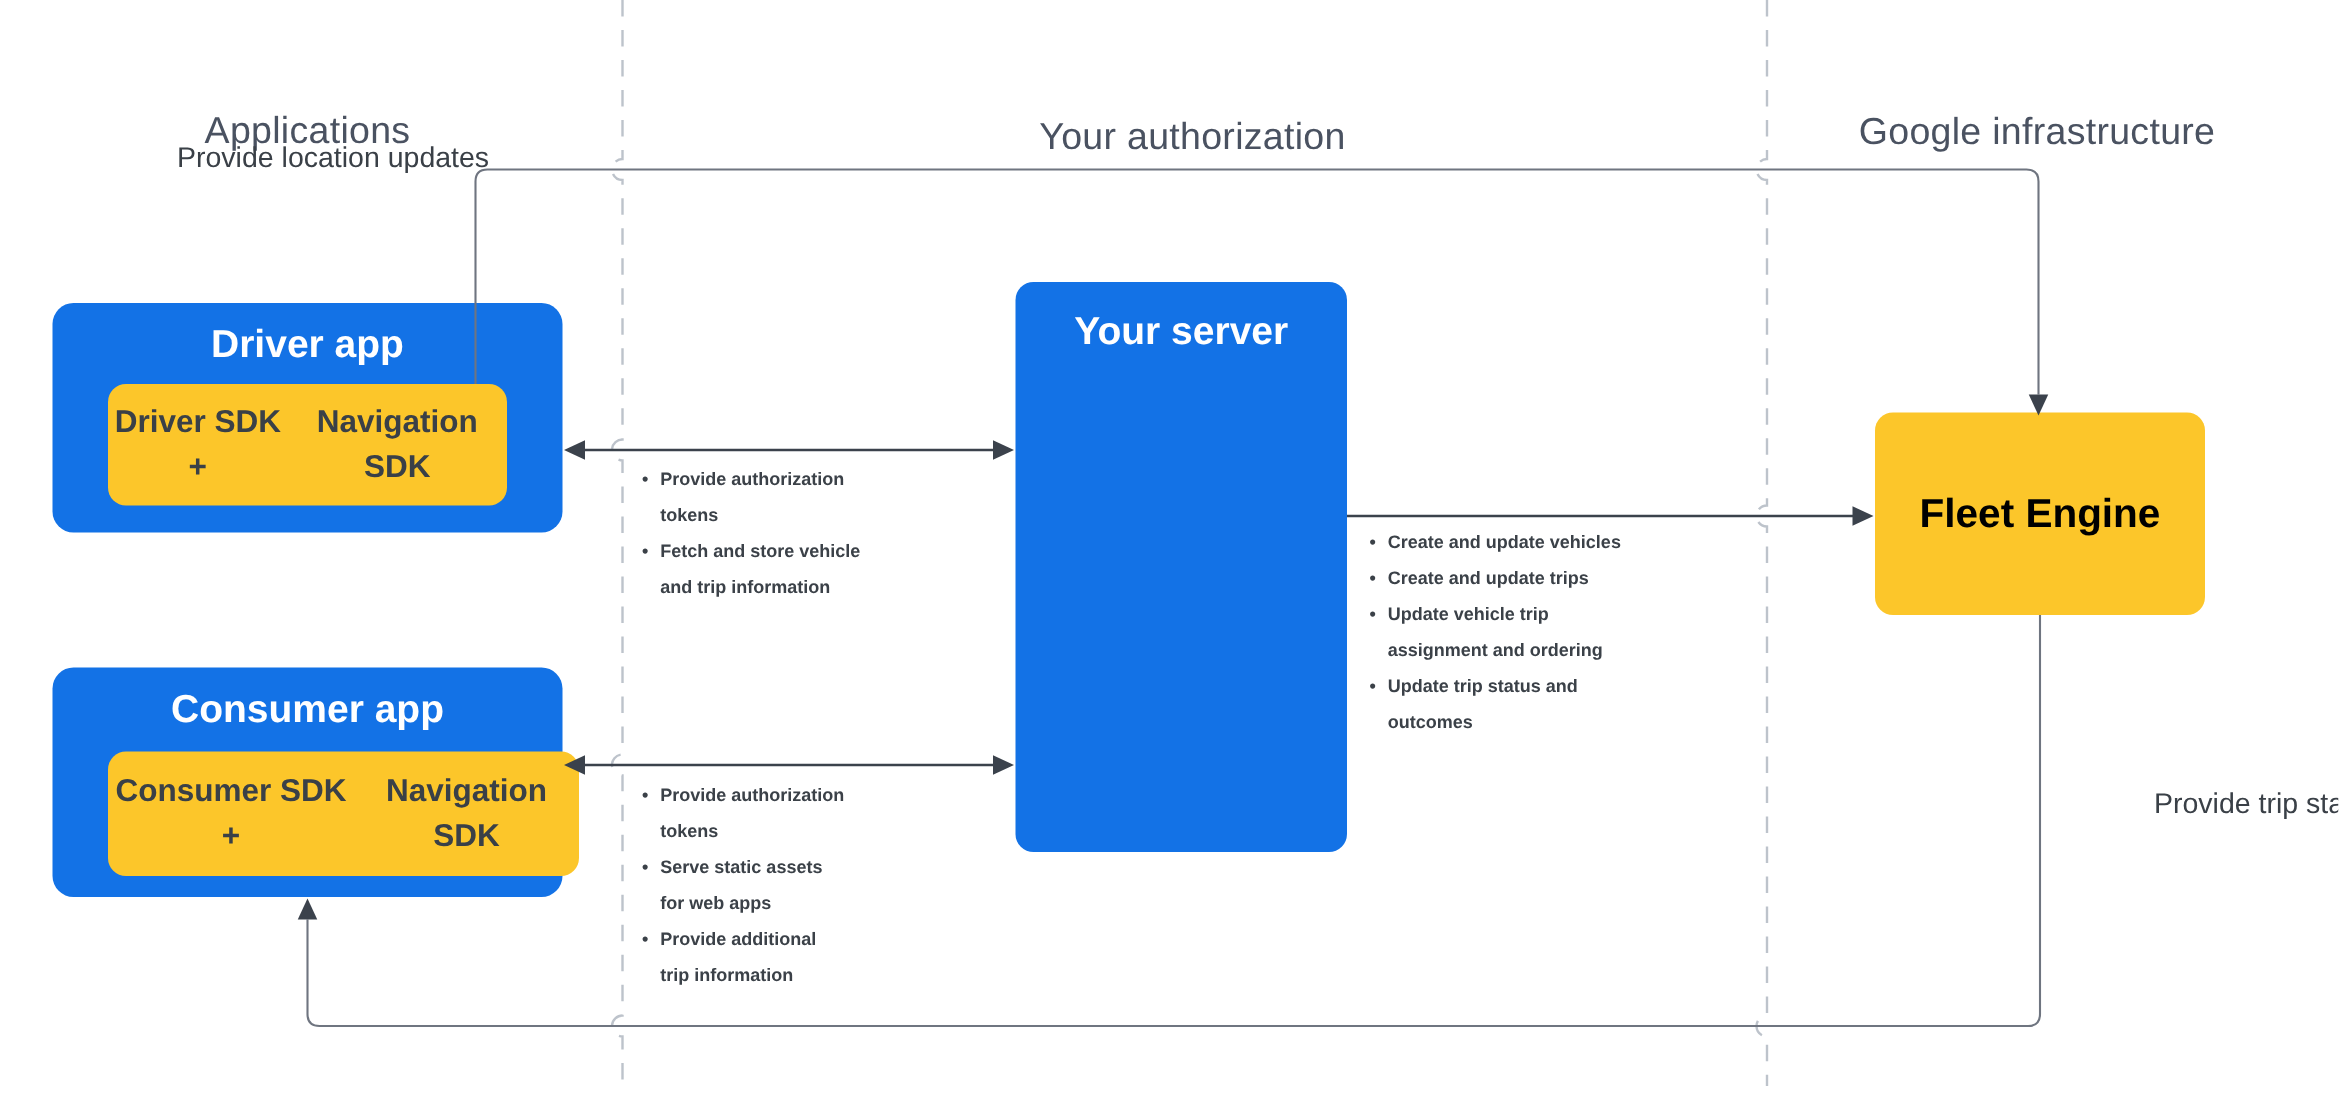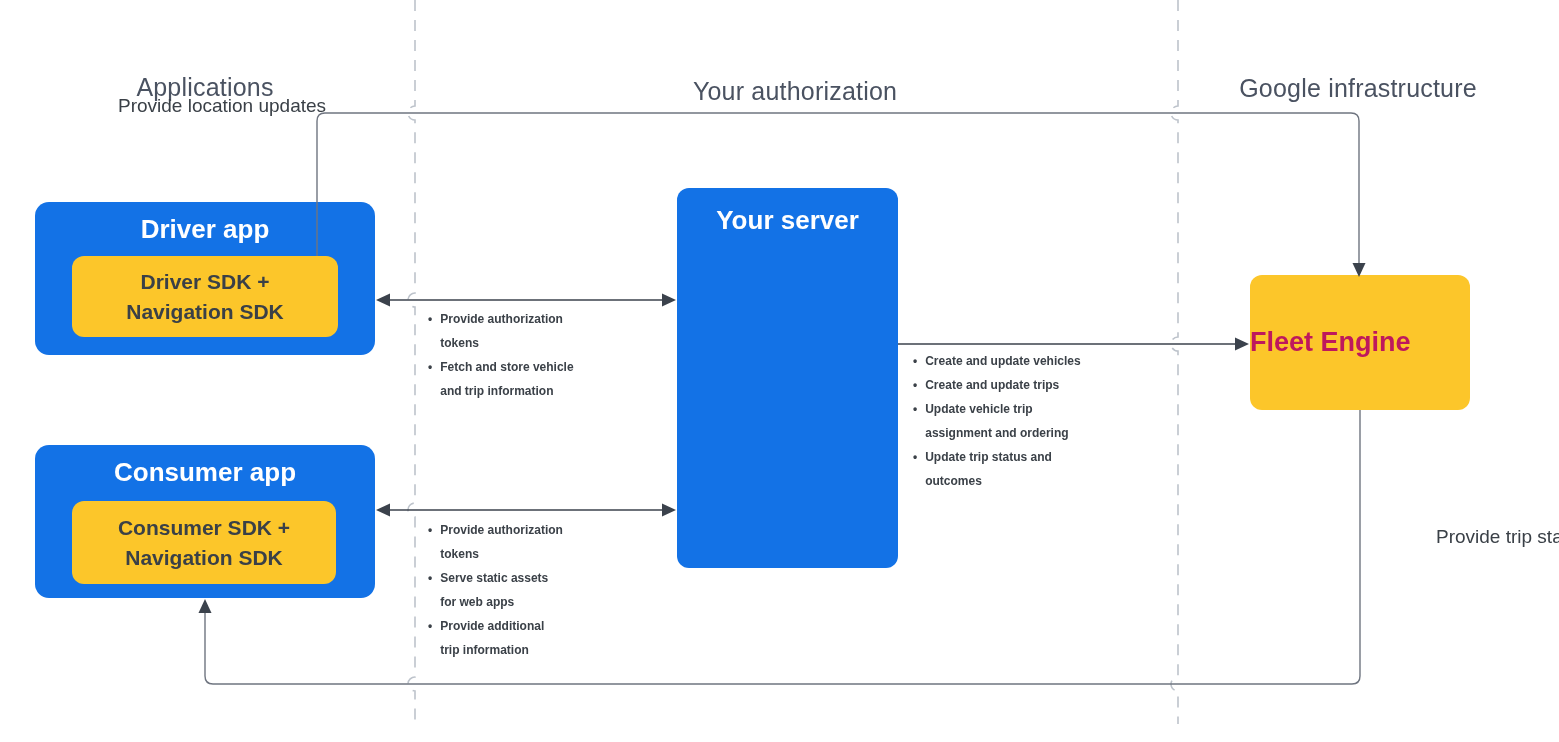--- a/index.html
+++ b/index.html
@@ -24,28 +24,28 @@
   
   .node-blue{
     position:absolute;background:#1372e6;border-radius:14px;
   }
   .node-title{
     color:#ffffff;font-weight:700;font-size:26px;text-align:center;
     height:54px;display:flex;align-items:center;justify-content:center;
   }
   .sdk-box{
     position:absolute;background:#fcc62a;border-radius:12px;
-    display:flex;flex-direction:column;align-items:center;justify-content:center;
+    display:flex;flex-direction:row;align-items:center;justify-content:center;
     color:#3a4047;font-weight:700;font-size:21px;line-height:30px;text-align:center;
   }
   #node-your-server .node-title{height:auto;padding-top:17px;}
   .node-yellow{
     position:absolute;background:#fcc62a;border-radius:12px;
-    display:flex;align-items:center;
-    color:#be185d;font-weight:700;font-size:27px;
+    display:flex;align-items:center;justify-content:center;
+    color:#000000;font-weight:700;font-size:27px;
   }
 
   
   .edge-label{
     position:absolute;font-size:19px;font-weight:400;color:#3a4047;white-space:nowrap;
   }
 
   
   .bullet-list{
     position:absolute;color:#3b4148;font-size:12px;font-weight:700;line-height:24px;
@@ -65,21 +65,21 @@
       <div class="node-title">Driver app</div>
     </div>
     <div class="sdk-box" style="left:72px;top:256px;width:266px;height:81px;">
       <div>Driver SDK +</div>
       <div>Navigation SDK</div>
     </div>
 
     <div class="node-blue" id="node-consumer-app" style="left:35px;top:445px;width:340px;height:153px;">
       <div class="node-title">Consumer app</div>
     </div>
-    <div class="sdk-box" style="left:72px;top:501px;width:264px;height:83px;">
+    <div class="sdk-box" style="left:72px;top:501px;width:314px;height:83px;">
       <div>Consumer SDK +</div>
       <div>Navigation SDK</div>
     </div>
 
     <div class="node-blue" id="node-your-server" style="left:677px;top:188px;width:221px;height:380px;border-radius:12px;">
       <div class="node-title">Your server</div>
     </div>
 
     <div class="node-yellow" id="node-fleet-engine" style="left:1250px;top:275px;width:220px;height:135px;">
       <div>Fleet Engine</div>

